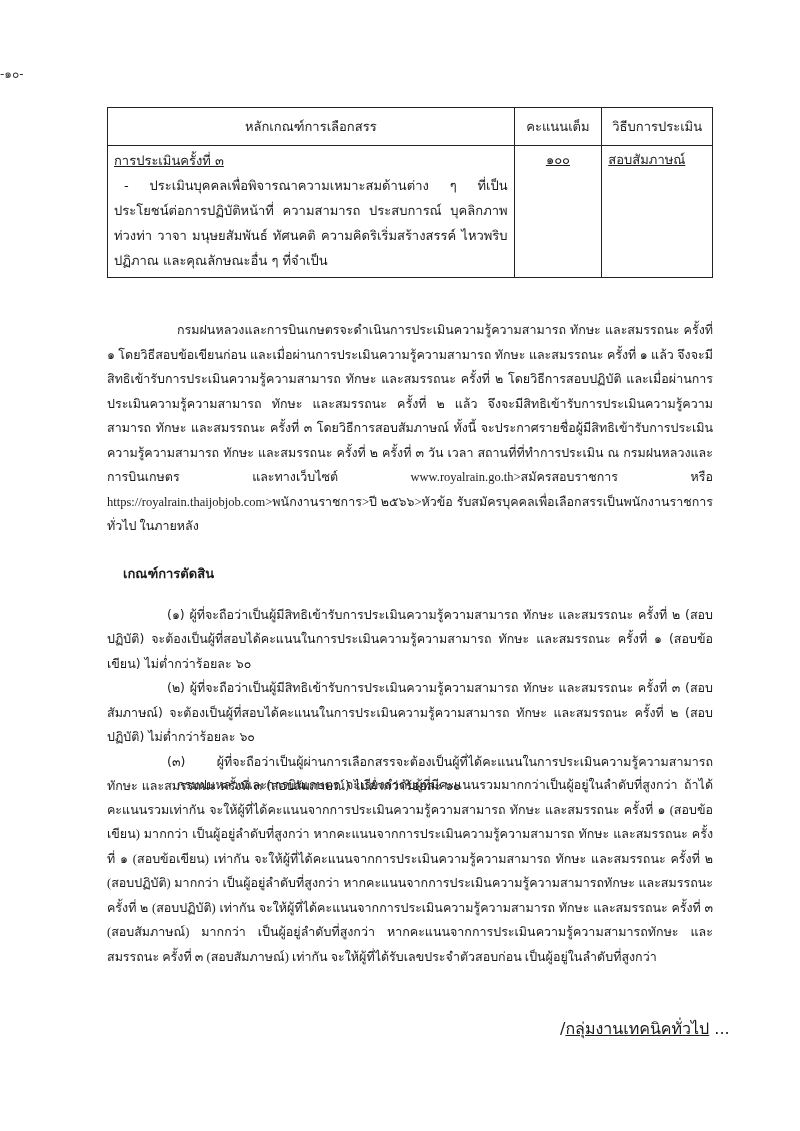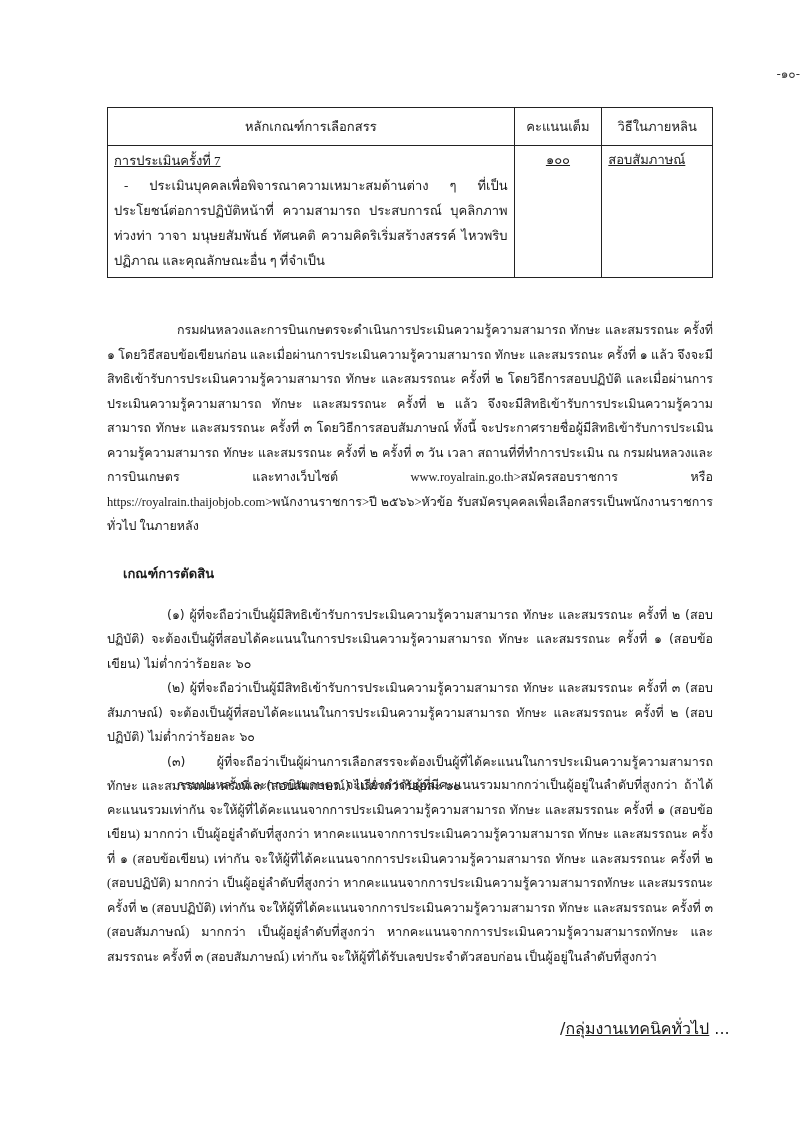--- a/index.html
+++ b/index.html
@@ -2,32 +2,32 @@
 <html><head>
 <meta charset="utf-8">
 <style>
   html, body { margin: 0; padding: 0; background: #ffffff; }
   body {
     width: 800px; height: 1131px; position: relative; overflow: hidden;
     font-family: "DejaVu Sans", "Liberation Sans", sans-serif;
     color: #1a1a1a;
   }
   .page-number {
-    position: absolute; top: 64px; left: 0; width: 800px; text-align: right;
+    position: absolute; top: 64px; left: 0; width: 800px; text-align: left;
     font-size: 12px; color: #333;
   }
   table.criteria {
     position: absolute; top: 107px; left: 107px; width: 606px;
     border-collapse: collapse; font-size: 13px;
   }
   table.criteria td, table.criteria th {
     border: 1.3px solid #222; padding: 0 6px; vertical-align: top;
   }
   table.criteria th { font-weight: normal; height: 37px; vertical-align: middle; text-align: center; }
-  .col1 { width: 396px; font-family: Liberation Serif, serif; }
+  .col1 { width: 396px; }
   .col2 { width: 75px; text-align: center; }
   .col3 { width: 98px; text-align: left; }
   .crit-cell { line-height: 25px; padding-top: 2px !important; padding-bottom: 4px !important; }
   .crit-title { text-decoration: underline; }
   .crit-desc { text-indent: 10px; text-align: justify; }
   .center-val { padding-top: 4px !important; line-height: 20px; text-decoration: underline; }
   .total-row td { height: 30px; vertical-align: middle; }
   .total-label { text-align: center; }
 
   .body-text {
@@ -45,25 +45,25 @@
 </head>
 <body>
 
 <div class="page-number">-๑๐-</div>
 
 <table class="criteria">
   <tbody>
       <tr>
     <th class="col1">หลักเกณฑ์การเลือกสรร</th>
     <th class="col2">คะแนนเต็ม</th>
-    <th class="col3">วิธีในภายหลิน</th>
+    <th class="col3">วิธีบการประเมิน</th>
   </tr>
   <tr>
     <td class="col1 crit-cell">
-      <div class="crit-title">การประเมินครั้งที่ 7</div>
+      <div class="crit-title">การประเมินครั้งที่ ๓</div>
       <div class="crit-desc">- ประเมินบุคคลเพื่อพิจารณาความเหมาะสมด้านต่าง ๆ ที่เป็นประโยชน์ต่อการปฏิบัติหน้าที่ ความสามารถ ประสบการณ์ บุคลิกภาพ ท่วงท่า วาจา มนุษยสัมพันธ์ ทัศนคติ ความคิดริเริ่มสร้างสรรค์ ไหวพริบปฏิภาณ และคุณลักษณะอื่น ๆ ที่จำเป็น</div>
     </td>
     <td class="col2 center-val">๑๐๐</td>
     <td class="col3 center-val">สอบสัมภาษณ์</td>
   </tr>
 </tbody>
   </table>
 
 <div class="body-text" style="top:318px;">
   <p class="para">กรมฝนหลวงและการบินเกษตรจะดำเนินการประเมินความรู้ความสามารถ ทักษะ และสมรรถนะ ครั้งที่ ๑ โดยวิธีสอบข้อเขียนก่อน และเมื่อผ่านการประเมินความรู้ความสามารถ ทักษะ และสมรรถนะ ครั้งที่ ๑ แล้ว จึงจะมีสิทธิเข้ารับการประเมินความรู้ความสามารถ ทักษะ และสมรรถนะ ครั้งที่ ๒ โดยวิธีการสอบปฏิบัติ และเมื่อผ่านการประเมินความรู้ความสามารถ ทักษะ และสมรรถนะ ครั้งที่ ๒ แล้ว จึงจะมีสิทธิเข้ารับการประเมินความรู้ความสามารถ ทักษะ และสมรรถนะ ครั้งที่ ๓ โดยวิธีการสอบสัมภาษณ์ ทั้งนี้ จะประกาศรายชื่อผู้มีสิทธิเข้ารับการประเมินความรู้ความสามารถ ทักษะ และสมรรถนะ ครั้งที่ ๒ ครั้งที่ ๓ วัน เวลา สถานที่ที่ทำการประเมิน ณ กรมฝนหลวงและการบินเกษตร และทางเว็บไซต์ www.royalrain.go.th&gt;สมัครสอบราชการ หรือ https://royalrain.thaijobjob.com&gt;พนักงานราชการ&gt;ปี ๒๕๖๖&gt;หัวข้อ รับสมัครบุคคลเพื่อเลือกสรรเป็นพนักงานราชการทั่วไป ในภายหลัง</p>

